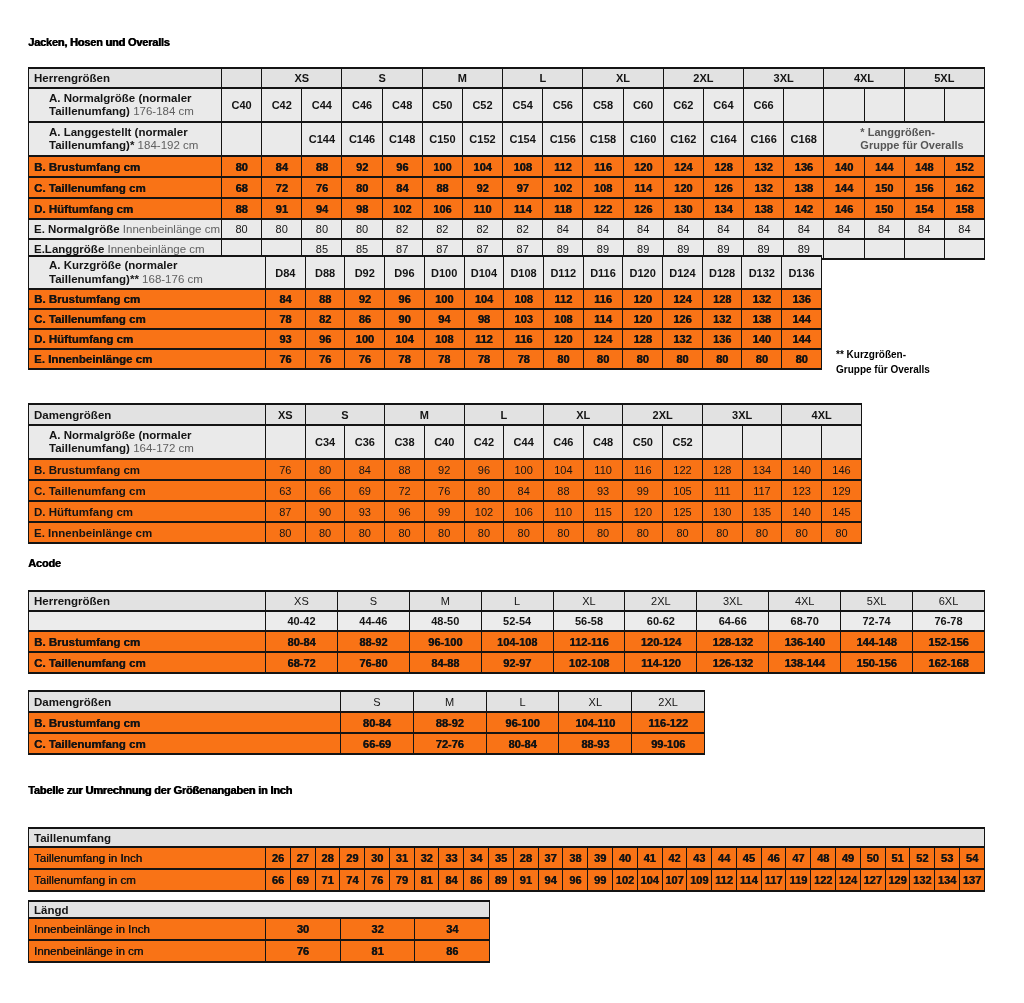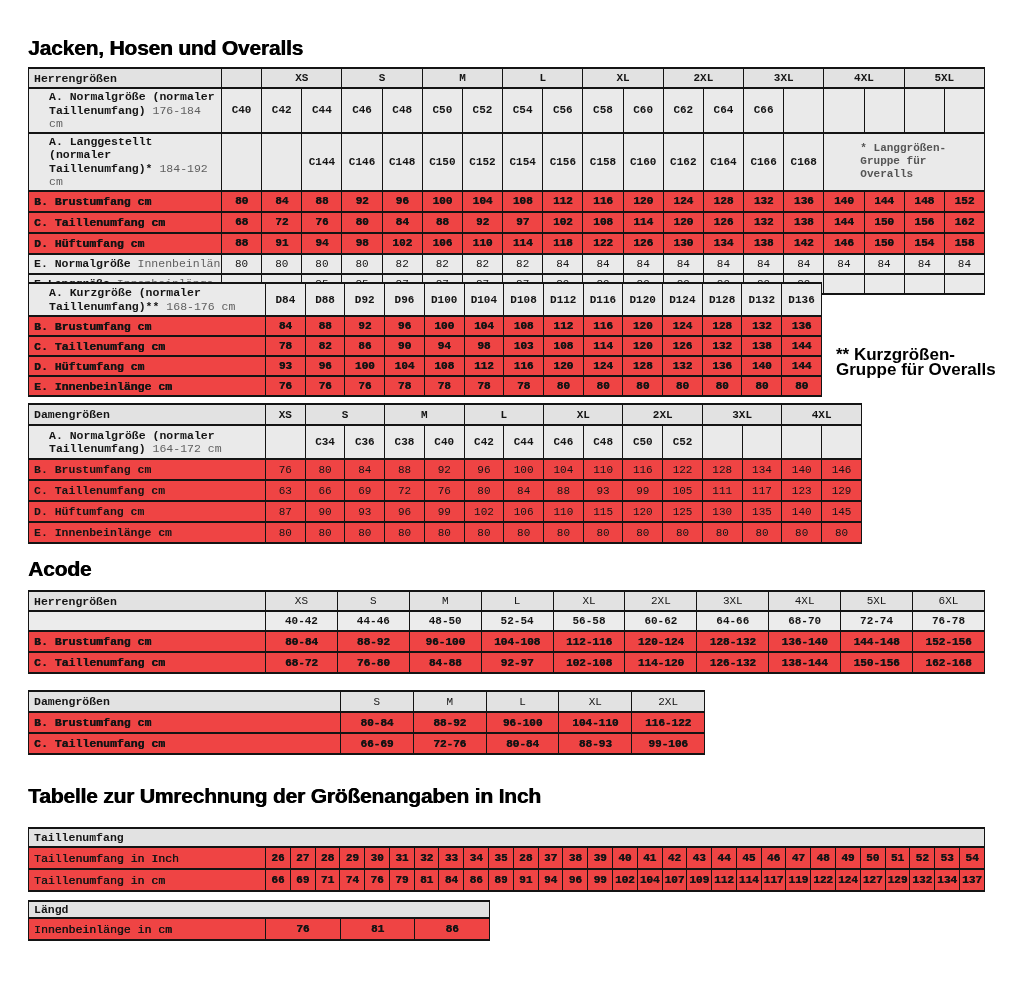--- a/index.html
+++ b/index.html
@@ -1,22 +1,22 @@
 <!DOCTYPE html>
 <html><head>
 <meta charset="utf-8">
 <style>
   html,body{margin:0;padding:0;background:#fff;}
   .page{position:relative;width:1024px;height:1003px;background:#fff;
         font-family:"Liberation Sans",sans-serif;color:#141414;overflow:hidden;}
-  .h-title{position:absolute;left:28px;margin:0;font-size:21px;font-weight:bold;
+  .h-title{position:absolute;left:28px;margin:0;font-size:11px;font-weight:bold;
            letter-spacing:-0.2px;color:#000;text-shadow:0.6px 0 0 #000;}
   #title1{top:36px;} #title2{top:557px;} #title3{top:784px;}
 
-  table{border-collapse:collapse;table-layout:fixed;background:#ef4444;position:absolute;left:28px;font-family:Liberation Mono, monospace;}
+  table{border-collapse:collapse;table-layout:fixed;background:#f97316;position:absolute;left:28px;}
   th,td{border:1px solid #141414;border-top-width:2px;border-bottom-width:2px;
         font-size:11px;padding:0 2px;vertical-align:middle;overflow:hidden;
         font-weight:normal;text-align:center;}
   th.lbl{ text-align:left;padding:1px 5px;font-weight:bold;font-size:11.5px;white-space:nowrap;}
   th.lbl-wrap{white-space:normal;line-height:13.5px;padding-left:20px;}
   th.lbl-n{font-weight:normal;}
   th.lbl .g{color:#5f5f5f;font-weight:normal;}
   tr.group-row{background:#e2e2e2;}
   tr.group-row th{font-weight:bold;}
   tr.size-row{background:#eaeaea;}
@@ -24,29 +24,29 @@
   tr.range-row{background:#ececec;}
   tr.range-row td{font-weight:bold;}
   tr.bar-row{background:#e2e2e2;}
   tr.data-b td{font-weight:bold;text-shadow:0.45px 0 0 currentColor;}
   tr.data-b th.lbl{text-shadow:0.35px 0 0 currentColor;}
   tr.data-n td{font-weight:normal;}
   tr.gray{background:#eaeaea;}
   .note-cell{background:#eaeaea;color:#555;text-align:left;font-size:11px;
              line-height:13px;padding:2px 11px 2px 36px;font-weight:normal;}
   .t1{top:67px;width:957px;}   .t1 col.lc{width:193px;}
-  .t2{top:282px;width:794px;}  .t2 col.lc{width:237px;}
+  .t2{top:255px;width:794px;}  .t2 col.lc{width:237px;}
   .t3{top:403px;width:834px;}  .t3 col.lc{width:237px;}
   .t4{top:590px;width:957px;}  .t4 col.lc{width:237px;}
   .t5{top:690px;width:677px;}  .t5 col.lc{width:312px;}
   .t6{top:827px;width:957px;}  .t6 col.lc{width:237px;} .t6 td{padding:0;}
   .t7{top:900px;width:462px;}  .t7 col.lc{width:237px;}
   .r20{height:20px;} .r21{height:21px;} .r34{height:34px;} .r33{height:33px;}
   .r19{height:19px;} .r22{height:22px;} .r17{height:17px;}
-  .kurz-note{position:absolute;left:836px;top:347px;font-size:17px;font-weight:bold;
+  .kurz-note{position:absolute;left:836px;top:347px;font-size:10px;font-weight:bold;
              line-height:15px;color:#000;white-space:pre-line;}
 </style>
 </head>
 <body>
 
 <div class="page">
 
   <h1 class="h-title" id="title1">Jacken, Hosen und Overalls</h1>
 
   <table class="t1">
@@ -693,20 +693,26 @@
         <col class="lc">
         <col>
         <col>
         <col>
       </colgroup>
     <tbody>
         <tr class="bar-row r17">
       <th class="lbl" colspan="4">Längd</th>
     </tr>
     <tr class="data-b r22">
+      <th class="lbl lbl-n">Innenbeinlänge in Inch</th>
+    <td>30</td>
+          <td>32</td>
+          <td>34</td>
+        </tr>
+    <tr class="data-b r22">
       <th class="lbl lbl-n">Innenbeinlänge in cm</th>
     <td>76</td>
           <td>81</td>
           <td>86</td>
         </tr>
   </tbody>
     </table>
 
 </div>
 

